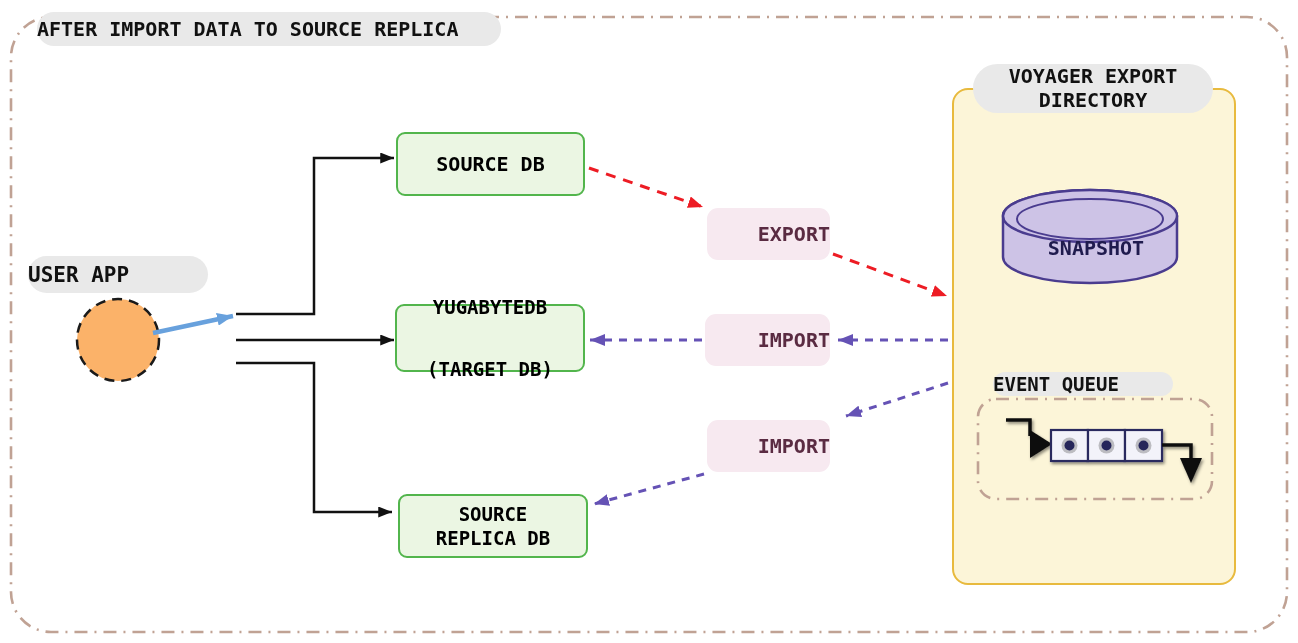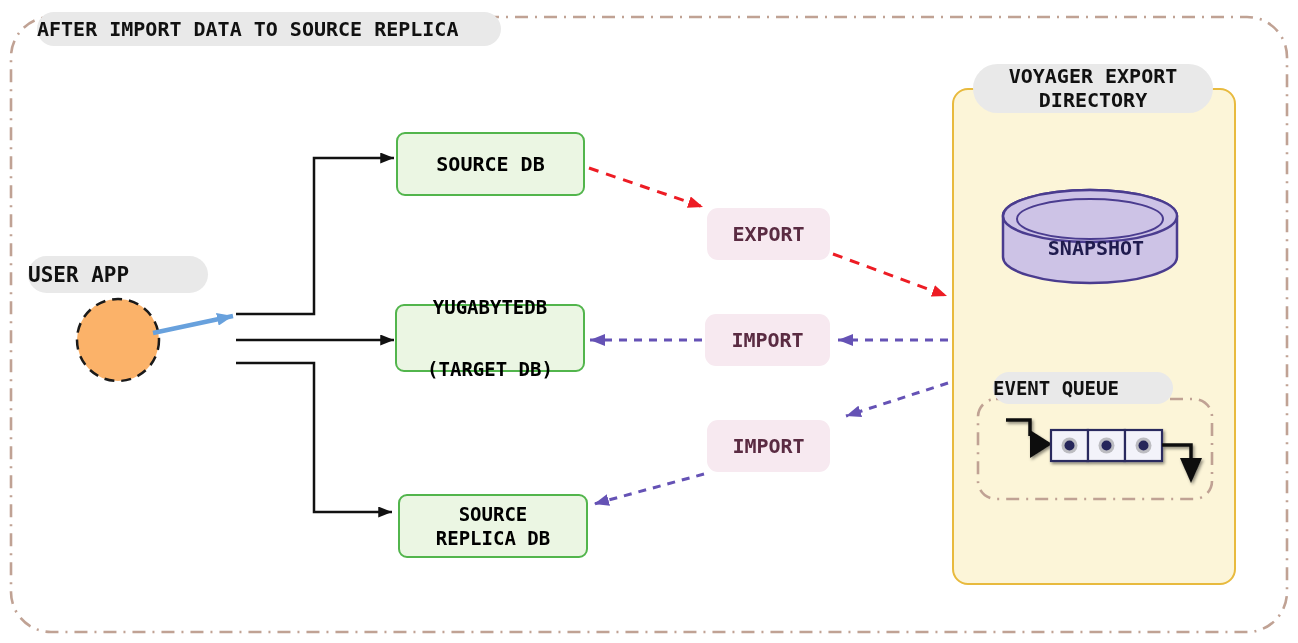--- a/index.html
+++ b/index.html
@@ -15,21 +15,21 @@
     background:var(--label-pill-bg);border-radius:999px;
     display:flex;align-items:center;justify-content:flex-start;text-align:center;color:#111;
   }
   .dbbox{
     background:var(--db-box-bg);border:2px solid var(--db-box-border);border-radius:9px;
     display:flex;flex-direction:column;align-items:center;justify-content:center;
     text-align:center;color:#000;font-size:19px;line-height:24px;
   }
   .flowpill{
     background:var(--flow-pill-bg);border-radius:11px;color:var(--flow-pill-text);
-    display:flex;align-items:center;justify-content:center;font-size:20px;
+    display:flex;align-items:center;justify-content:flex-end;font-size:20px;
   }
   .panel{
     background:var(--panel-bg);border:2px solid var(--panel-border);border-radius:16px;
   }
   .snapshot-label{color:#1f1b4e;font-size:20px;text-align:center;padding-left:6px;}
 
   
   .stroke-border{stroke:var(--border-dashdot);stroke-width:2.6;fill:none;stroke-dasharray:13 7 2 7;}
   .stroke-black{stroke:var(--connector);stroke-width:2.5;fill:none;}
   .stroke-red{stroke:var(--export-arrow);stroke-width:3;fill:none;stroke-dasharray:10 8;}
@@ -151,17 +151,17 @@
 
   <div class="pill-gray layer2" style="left:973px;top:64px;width:240px;height:49px;font-size:20px;line-height:24px;flex-direction:column;border-radius:25px;">
     <span>VOYAGER EXPORT</span>
     <span>DIRECTORY</span>
   </div>
 
   <div class="snapshot-label layer2" style="left:1003px;top:236px;width:174px;">
     <span>SNAPSHOT</span>
   </div>
 
-  <div class="pill-gray layer2" style="left:993px;top:372px;width:180px;height:32px;font-size:19px;">
+  <div class="pill-gray layer2" style="left:993px;top:372px;width:180px;height:24px;font-size:19px;">
     <span>EVENT QUEUE</span>
   </div>
 
 </div>
 
 </body></html>

